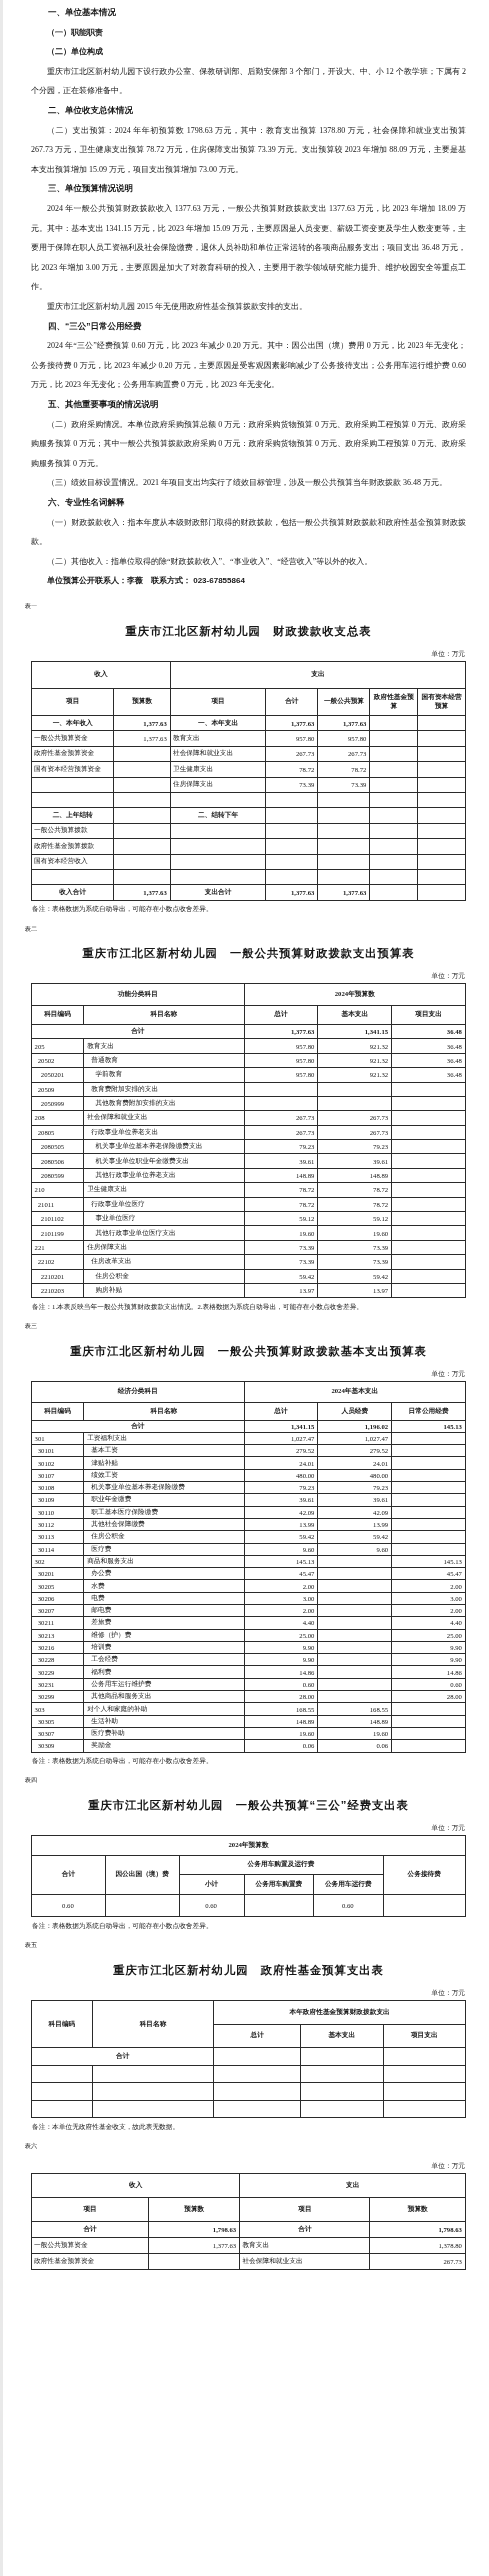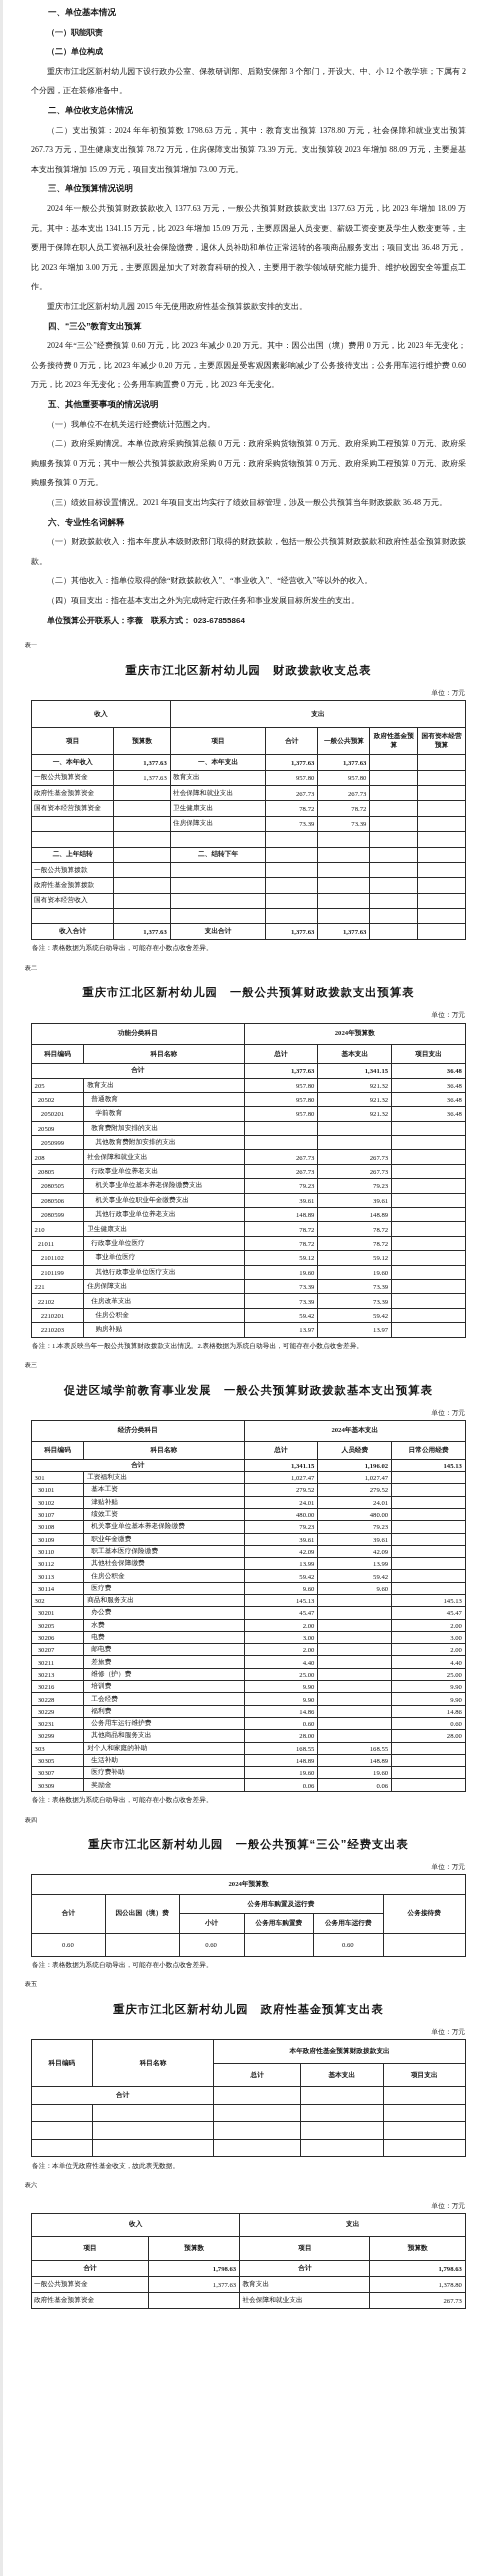--- a/index.html
+++ b/index.html
@@ -46,30 +46,28 @@
     <div>
         <div class="a-h">一、单位基本情况</div>
         <div class="a-s">（一）职能职责</div>
         <div class="a-s">（二）单位构成</div>
         <p class="a-p">重庆市江北区新村幼儿园下设行政办公室、保教研训部、后勤安保部 3 个部门，开设大、中、小 12 个教学班；下属有 2 个分园，正在装修准备中。</p>
         <div class="a-h">二、单位收支总体情况</div>
         <p class="a-p">（二）支出预算：2024 年年初预算数 1798.63 万元，其中：教育支出预算 1378.80 万元，社会保障和就业支出预算 267.73 万元，卫生健康支出预算 78.72 万元，住房保障支出预算 73.39 万元。支出预算较 2023 年增加 88.09 万元，主要是基本支出预算增加 15.09 万元，项目支出预算增加 73.00 万元。</p>
         <div class="a-h">三、单位预算情况说明</div>
         <p class="a-p">2024 年一般公共预算财政拨款收入 1377.63 万元，一般公共预算财政拨款支出 1377.63 万元，比 2023 年增加 18.09 万元。其中：基本支出 1341.15 万元，比 2023 年增加 15.09 万元，主要原因是人员变更、薪级工资变更及学生人数变更等，主要用于保障在职人员工资福利及社会保险缴费，退休人员补助和单位正常运转的各项商品服务支出；项目支出 36.48 万元，比 2023 年增加 3.00 万元，主要原因是加大了对教育科研的投入，主要用于教学领域研究能力提升、维护校园安全等重点工作。</p>
         <p class="a-p">重庆市江北区新村幼儿园 2015 年无使用政府性基金预算拨款安排的支出。</p>
-        <div class="a-h">四、“三公”教育支出预算</div>
+        <div class="a-h">四、“三公”日常公用经费</div>
         <p class="a-p">2024 年“三公”经费预算 0.60 万元，比 2023 年减少 0.20 万元。其中：因公出国（境）费用 0 万元，比 2023 年无变化；公务接待费 0 万元，比 2023 年减少 0.20 万元，主要原因是受客观因素影响减少了公务接待支出；公务用车运行维护费 0.60 万元，比 2023 年无变化；公务用车购置费 0 万元，比 2023 年无变化。</p>
         <div class="a-h">五、其他重要事项的情况说明</div>
-        <p class="a-p">（一）我单位不在机关运行经费统计范围之内。</p>
         <p class="a-p">（二）政府采购情况。本单位政府采购预算总额 0 万元：政府采购货物预算 0 万元、政府采购工程预算 0 万元、政府采购服务预算 0 万元；其中一般公共预算拨款政府采购 0 万元：政府采购货物预算 0 万元、政府采购工程预算 0 万元、政府采购服务预算 0 万元。</p>
         <p class="a-p">（三）绩效目标设置情况。2021 年项目支出均实行了绩效目标管理，涉及一般公共预算当年财政拨款 36.48 万元。</p>
         <div class="a-h">六、专业性名词解释</div>
         <p class="a-p">（一）财政拨款收入：指本年度从本级财政部门取得的财政拨款，包括一般公共预算财政拨款和政府性基金预算财政拨款。</p>
         <p class="a-p">（二）其他收入：指单位取得的除“财政拨款收入”、“事业收入”、“经营收入”等以外的收入。</p>
-        <p class="a-p">（四）项目支出：指在基本支出之外为完成特定行政任务和事业发展目标所发生的支出。</p>
         <div class="a-b">单位预算公开联系人：李薇　联系方式： 023-67855864</div>
       </div>
 
     <div class="tbl-label">表一</div>
     <div class="tbl-title">重庆市江北区新村幼儿园　财政拨款收支总表</div>
     <div class="unit-line">单位：万元</div>
     <table class="t1">
       <colgroup>
           <col style="width:19%">
           <col style="width:13%">
@@ -362,21 +360,21 @@
             <td class="lbl" style="padding-left: 11.3px;">购房补贴</td>
             <td class="num">13.97</td>
             <td class="num">13.97</td>
             <td class="lbl"></td>
           </tr>
         </tbody>
     </table>
     <div class="tbl-note">备注：1.本表反映当年一般公共预算财政拨款支出情况。2.表格数据为系统自动导出，可能存在小数点收舍差异。</div>
 
     <div class="tbl-label">表三</div>
-    <div class="tbl-title">促进区域学前教育事业发展　一般公共预算财政拨款基本支出预算表</div>
+    <div class="tbl-title">重庆市江北区新村幼儿园　一般公共预算财政拨款基本支出预算表</div>
     <div class="unit-line">单位：万元</div>
     <table class="t3">
       <colgroup>
           <col style="width:12%">
           <col style="width:37%">
           <col style="width:17%">
           <col style="width:17%">
           <col style="width:17%">
         </colgroup>
       <thead>

